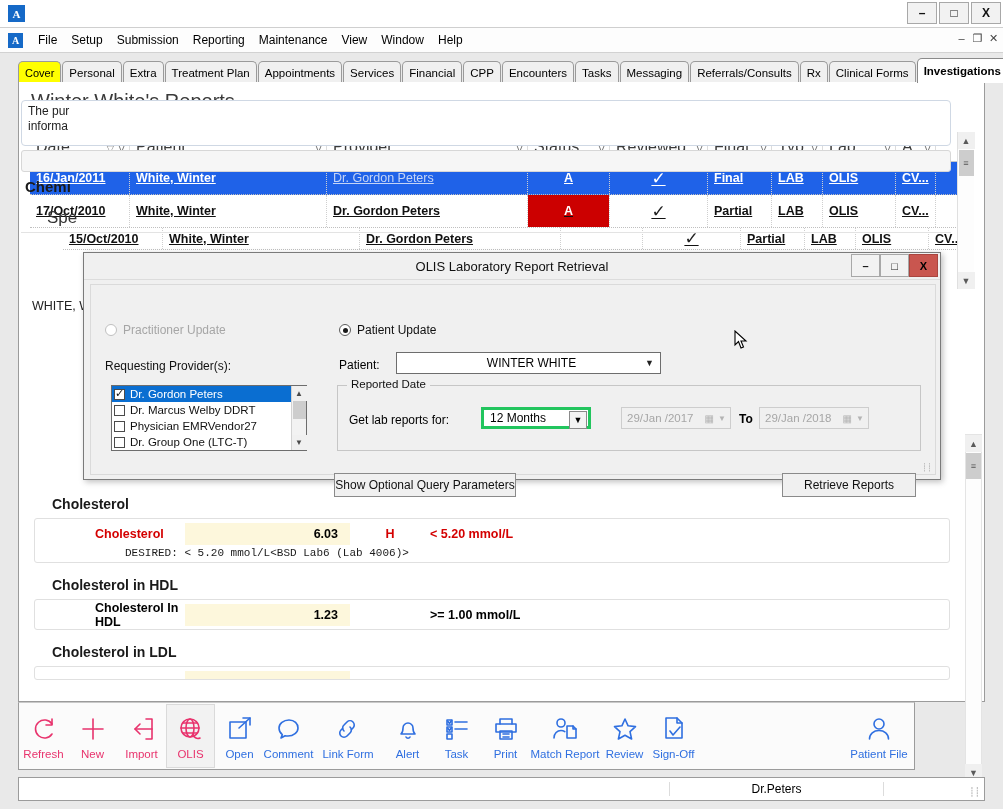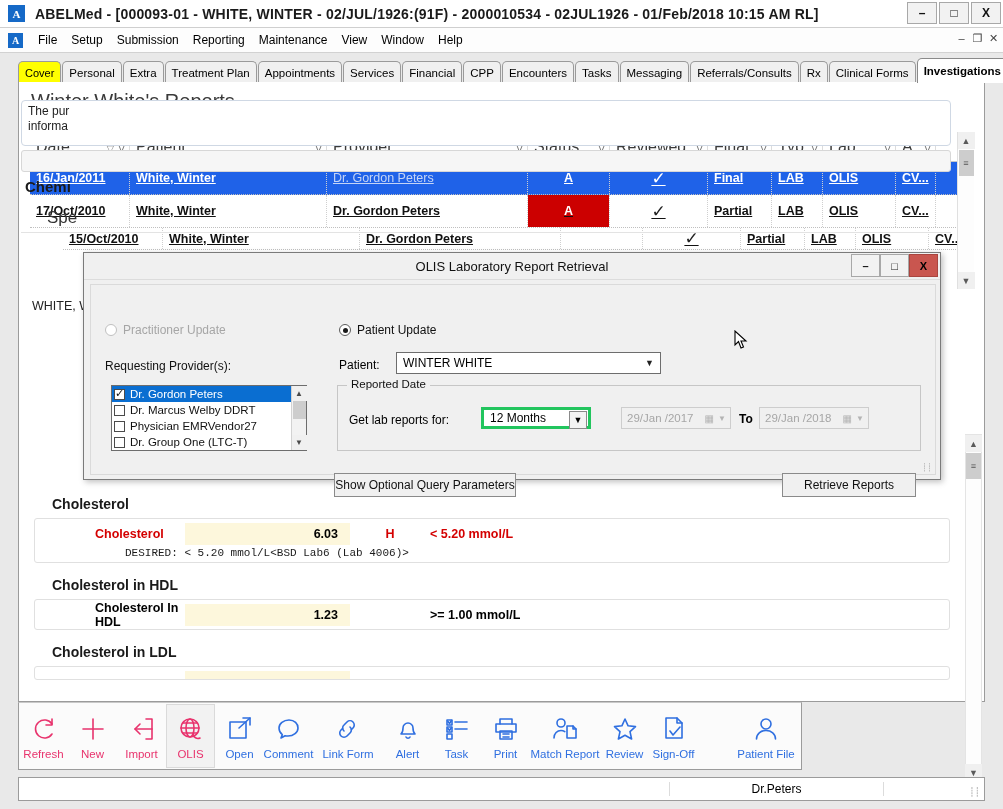--- a/index.html
+++ b/index.html
@@ -166,21 +166,21 @@
 
   
   #results-scroll {
     position:absolute; right:2px; top:352px; width:17px; height:348px;
     background:#fdfdfd; border:1px solid #e4e4e4;
     display:flex; flex-direction:column; align-items:center;
   }
 
   
   #toolbar {
-    position:absolute; left:18px; top:702px; width:784px; height:68px;
+    position:absolute; left:18px; top:702px; width:897px; height:68px;
     background:#fbfbfb; border:1px solid #9b9b9b; border-top:1px solid #c9c9c9;
     display:flex; align-items:center;
   }
   .tool {
     width:49px; height:64px; margin-top:0;
     display:flex; flex-direction:column; align-items:center; justify-content:center;
     font-size:11.5px; color:#2f6fe0; flex:0 0 auto;
   }
   .tool .ic { height:34px; display:flex; align-items:center; justify-content:center; }
   .tool.red { color:#e8336d; }
@@ -252,21 +252,21 @@
     display:flex; flex-direction:column; align-items:center;
   }
   .ps-arrow { width:15px; height:15px; display:flex; align-items:center; justify-content:center; font-size:8px; color:#4a4a4a; background:#f0f0f0; }
   .ps-thumb { width:13px; height:18px; background:#cdcdcd; }
   .ps-track { flex:1; }
 
   #patient-label { position:absolute; left:248px; top:73px; font-size:12px; }
   #patient-select {
     position:absolute; left:305px; top:67px; width:265px; height:22px;
     background:#fff; border:1px solid #6d6d6d;
-    display:flex; align-items:center; padding-left:6px; font-size:12px;
+    display:flex; align-items:center; padding-left:6px; font-size:12px;justify-content:center;
   }
   #patient-select .arr { position:absolute; right:6px; font-size:9px; color:#222; }
 
   #reported-fieldset {
     position:absolute; left:246px; top:100px; width:584px; height:66px;
     border:1px solid #c6c6c6;
   }
   #reported-legend {
     position:absolute; left:256px; top:93px; background:#f0f0f0;
     padding:0 4px; font-size:11.5px; color:#111;
@@ -304,21 +304,20 @@
   
   #cursor { position:absolute; left:734px; top:330px; width:14px; height:20px; pointer-events:none; }
 </style>
 </head>
 <body>
 
 <div id="app-window">
 
   <div id="titlebar">
     <div class="app-glyph">A</div>
-    <div id="window-title">ABELMed - [000093-01  -  WHITE, WINTER  -  02/JUL/1926:(91F)  -  2000010534   -  02JUL1926  -  01/Feb/2018 10:15 AM RL]</div>
     <div id="titlebar-buttons">
       <div class="tb-btn">–</div>
       <div class="tb-btn">□</div>
       <div class="tb-btn">X</div>
     </div>
   </div>
 
   <div id="menubar">
     <div class="app-glyph">A</div>
     <div class="menu-item">File</div>

